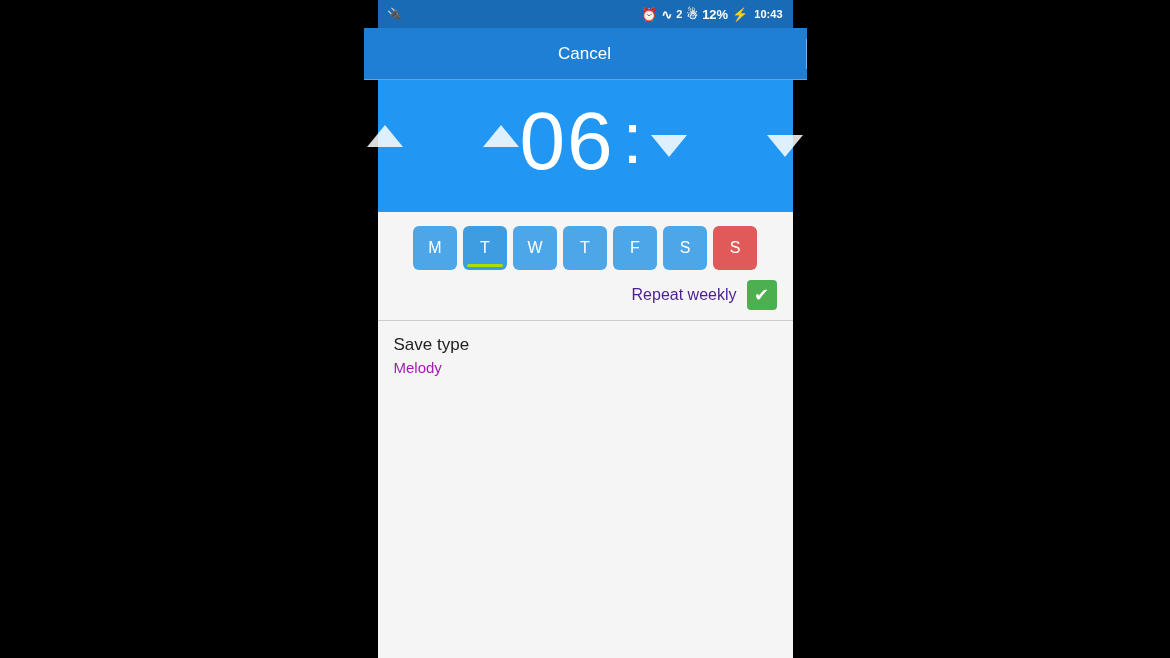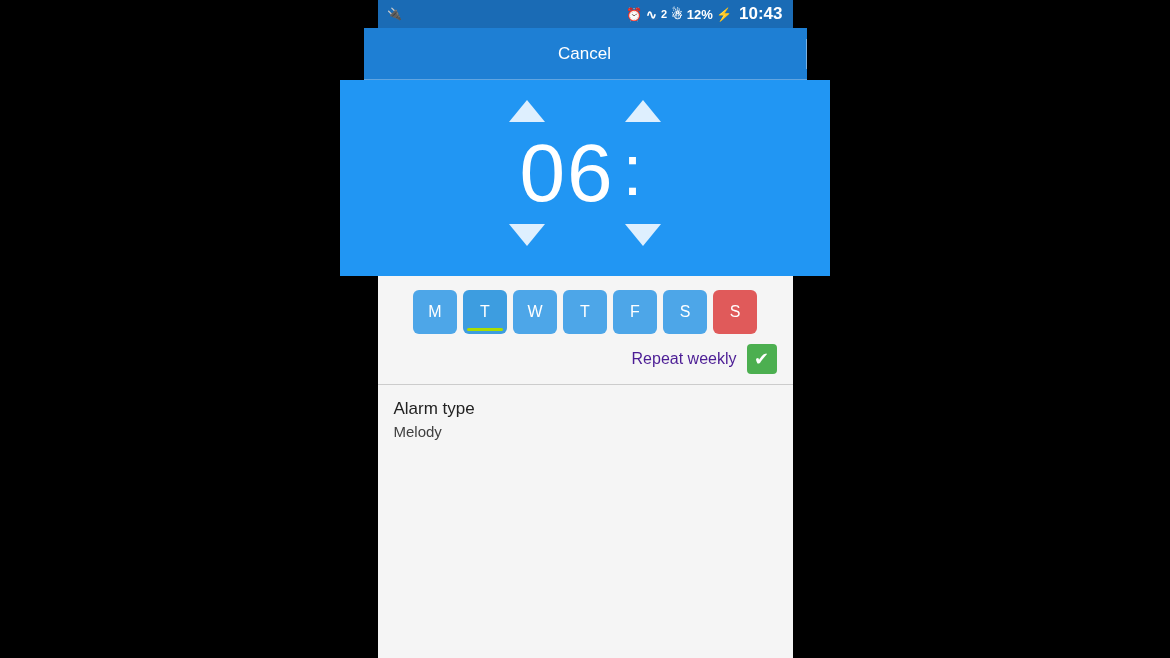--- a/index.html
+++ b/index.html
@@ -80,24 +80,24 @@
     }
 
     .action-divider {
       width: 1px;
       height: 30px;
       background: rgba(255,255,255,0.4);
     }
 
     
     .time-picker {
-      width: 490px;
+      width: 415px;
       background: #2196f3;
       display: flex;
-      flex-direction: column;
+      flex-direction: row;
       align-items: center;
       justify-content: center;
       padding: 20px 0 30px;
       flex-shrink: 0;
     }
 
     .time-arrows-up {
       display: flex;
       align-items: center;
       justify-content: center;
@@ -233,21 +233,21 @@
 
     .alarm-type-label {
       font-size: 17px;
       color: #222;
       font-weight: 500;
       margin-bottom: 4px;
     }
 
     .alarm-type-value {
       font-size: 15px;
-      color: #404040;
+      color: #a21caf;
     }
 
     
     .triangle-up {
       width: 0;
       height: 0;
       border-left: 18px solid transparent;
       border-right: 18px solid transparent;
       border-bottom: 22px solid rgba(255,255,255,0.85);
       cursor: pointer;
@@ -271,21 +271,21 @@
     <div class="status-left">
       <span class="status-icon">🔌</span>
     </div>
     <div class="status-right">
       <span>⏰</span>
       <span>∿</span>
       <span style="font-size:11px;font-weight:bold;">2</span>
       <span>☃</span>
       <span>12%</span>
       <span>⚡</span>
-      <span style="font-size:17px;margin-left:2px;">10:43</span>
+      <span style="font-size:11px;margin-left:2px;">10:43</span>
     </div>
   </div>
 
   <div class="action-bar">
     <div class="action-btn">Cancel</div>
     <div class="action-divider"></div>
   </div>
 
   <div class="time-picker">
 
@@ -335,17 +335,17 @@
   <div class="repeat-weekly">
     <span class="repeat-label">Repeat weekly</span>
     <div class="checkbox-green">
       <span>✔</span>
     </div>
   </div>
 
   <div class="divider"></div>
 
   <div class="alarm-type-section">
-    <div class="alarm-type-label">Alarm type</div>
+    <div class="alarm-type-label">Save type</div>
     <div class="alarm-type-value">Melody</div>
   </div>
 
 </div>
 
 </body></html>

